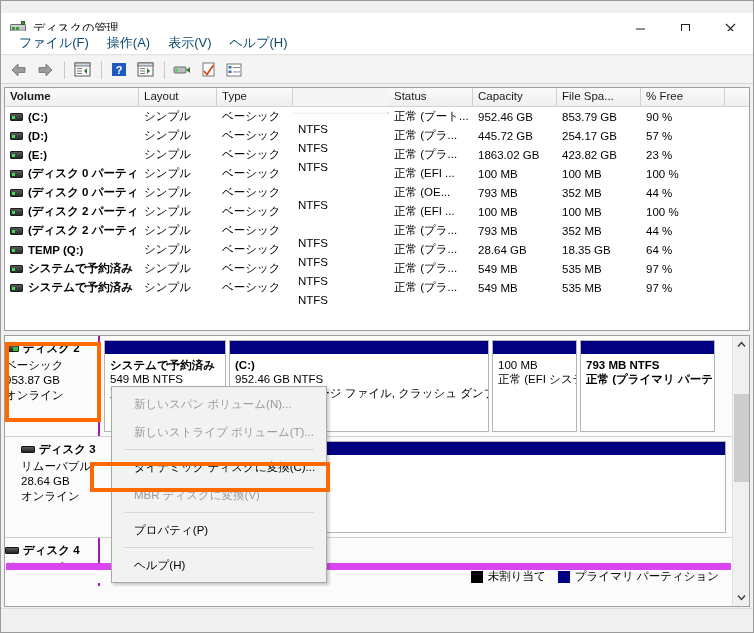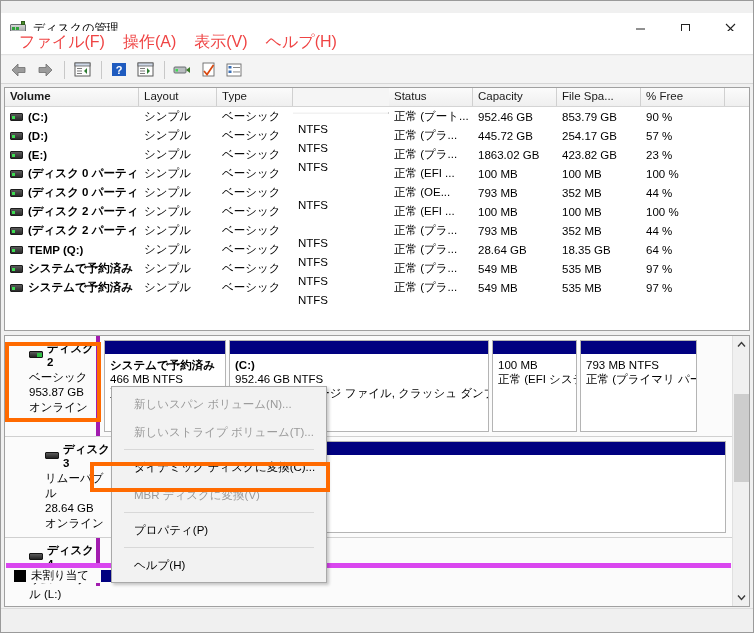--- a/index.html
+++ b/index.html
@@ -51,21 +51,21 @@
   #win-controls { position: absolute; right: 0; top: 0; display: flex; }
 
   
   #menubar {
     position: absolute; left: 0; top: 30px; right: 0; height: 24px;
     background: #ffffff;
     display: flex; align-items: center; padding-left: 9px;
     border-bottom: 1px solid #e2e2e2;
   }
   .menu-item {
-    font-size: 16px; color: #ef4444; padding: 3px 9px; white-space: nowrap;
+    font-size: 13px; color: #0c4a6e; padding: 3px 9px; white-space: nowrap;
   }
 
   
   #toolbar {
     position: absolute; left: 0; top: 55px; right: 0; height: 28px;
     background: #f4f4f4;
     display: flex; align-items: center; padding-left: 6px;
     border-bottom: 1px solid #d6d6d6;
   }
   .tb-btn {
@@ -126,22 +126,22 @@
     overflow: hidden;
   }
   #disk-scroll {
     position: absolute; left: 0; top: 0; bottom: 0; right: 17px;
     background: #fbfbfb;
   }
 
   .disk-row { position: absolute; left: 0; right: 0; display: flex; }
   .disk-info {
     width: 95px; flex: none;
-    border-right: 4px solid #a21caf;
-    padding: 5px 0 0 24px;
+    border-right: 2px solid #a21caf;
+    padding: 5px 0 0 0;
     background: #fbfbfb;
   }
   .di-title { display: flex; align-items: center; font-size: 11.5px; font-weight: bold; color: #000; margin-bottom: 2px; }
   .di-ico {
     width: 14px; height: 7px; flex:none; margin-right: 4px; position: relative;
     background: linear-gradient(#5a5a5a,#242424);
     border: 1px solid #151515; border-radius: 1px;
   }
   .di-ico.green::after { content:''; position:absolute; left:7px; top:1px; width:5px; height:4px; background:#2fbf43; }
   .di-line { font-size: 11.5px; color: #000; line-height: 15px; }
@@ -182,23 +182,24 @@
   .sb-arrow.down { bottom: 0; }
   #sb-thumb {
     position: absolute; left: 1px; width: 15px; top: 58px; height: 88px;
     background: #cdcdcd;
   }
 
   
   #legend {
     position: absolute; left: 1px; right: 18px; bottom: 23px; height: 20px;
     background: #fbfbfb;
-    border-top: 5px solid #d946ef;
+    border-top: 7px solid #d946ef;
     display: flex; align-items: center; padding-left: 8px;
     z-index: 5;
+    justify-content: flex-end;
   }
   .lg-item { display: flex; align-items: center; margin-right: 12px; }
   .lg-sw { width: 12px; height: 12px; margin-right: 5px; flex: none; }
   .lg-txt { font-size: 11.5px; color: #000; white-space: nowrap; }
 
   
   #statusbar {
     position: absolute; left: 0; right: 0; bottom: 0; height: 24px;
     background: #f0f0f0; border-top: 1px solid #dcdcdc;
   }
@@ -481,41 +482,41 @@
           <div class="di-line">ベーシック</div>
           <div class="di-line">953.87 GB</div>
           <div class="di-line">オンライン</div>
         </div>
         <div class="disk-graph">
           <div class="part-strip">
             <div class="part" style="width:122px;">
               <div class="part-bar" style="background: rgb(0, 0, 128);"></div>
               <div class="part-body">
                 <div class="part-line bold">システムで予約済み</div>
-                <div class="part-line">466 MB NTFS</div>
+                <div class="part-line">549 MB NTFS</div>
                 <div class="part-line">正常 (システム, アクティ</div>
               </div>
             </div>
             <div class="part" style="width:260px;">
               <div class="part-bar" style="background: rgb(0, 0, 128);"></div>
               <div class="part-body">
                 <div class="part-line bold">(C:)</div>
                 <div class="part-line">952.46 GB NTFS</div>
                 <div class="part-line">正常 (ブート, ページ ファイル, クラッシュ ダンプ, プライマ</div>
               </div>
             </div>
             <div class="part" style="width:85px;">
               <div class="part-bar" style="background: rgb(0, 0, 128);"></div>
               <div class="part-body">
                 <div class="part-line bold"></div>
                 <div class="part-line">100 MB</div>
                 <div class="part-line">正常 (EFI システ</div>
               </div>
             </div>
-            <div class="part" style="width:117px;">
+            <div class="part" style="width:135px;font-weight:bold;">
               <div class="part-bar" style="background: rgb(0, 0, 128);"></div>
               <div class="part-body">
                 <div class="part-line bold"></div>
                 <div class="part-line">793 MB NTFS</div>
                 <div class="part-line">正常 (プライマリ パーティ</div>
               </div>
             </div>
           </div>
         </div>
       </div>

